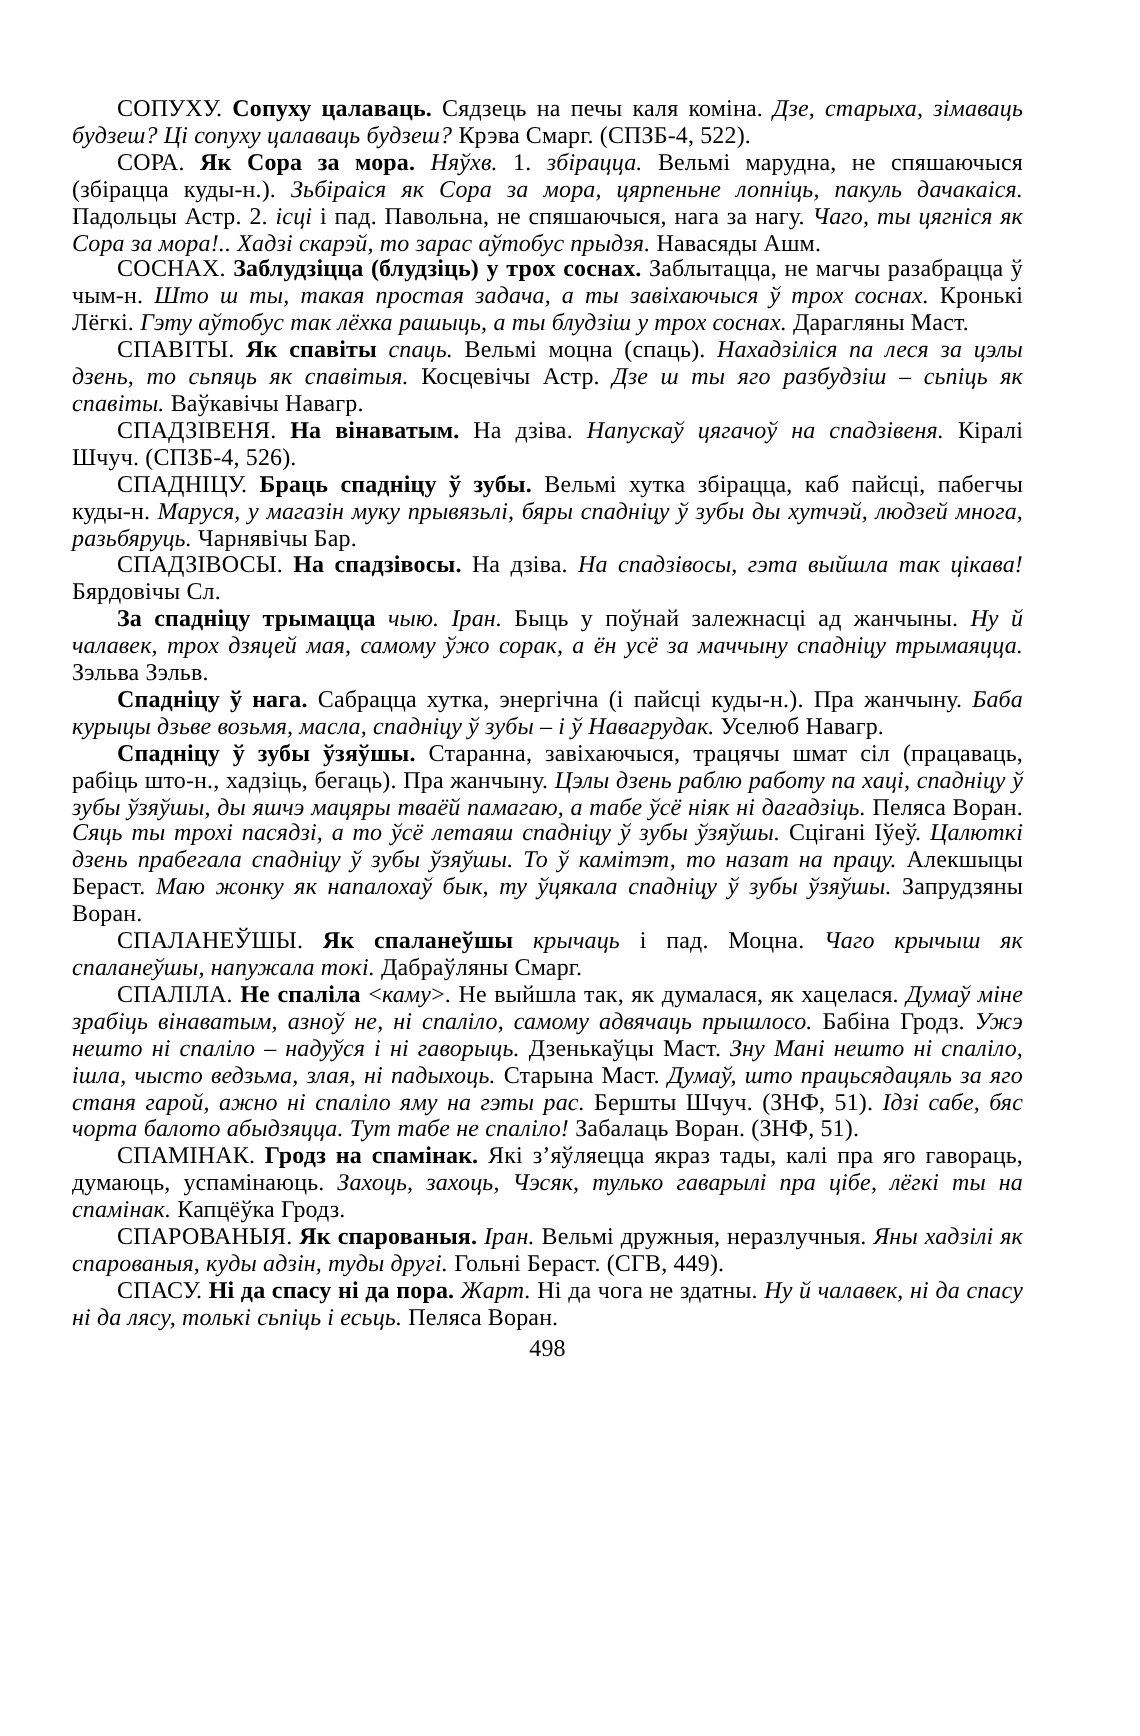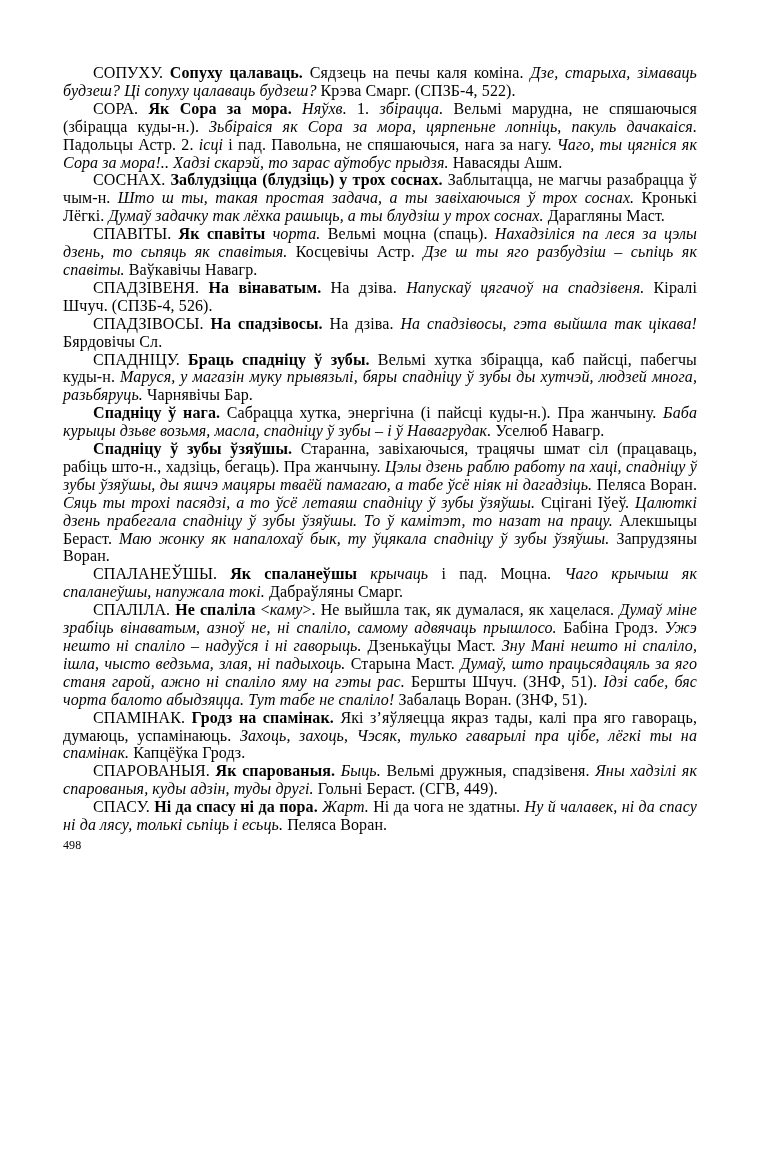--- a/index.html
+++ b/index.html
@@ -13,57 +13,59 @@
     height: 1157px;
     margin: 0 auto;
     background: #ffffff;
     color: #000000;
     font-family: "Liberation Serif", serif;
     overflow: hidden;
     box-sizing: border-box;
   }
   .content {
     position: absolute;
-    left: 63px;
+    left: 48px;
     top: 64px;
     width: 634px;
     text-align: justify;
     font-size: 16px;
     line-height: 17.9px;
     letter-spacing: 0.1px;
   }
   .content p.entry {
     margin: 0;
     padding: 0;
     text-indent: 30px;
   }
   .run-b { font-weight: bold; }
   .run-i { font-style: italic; }
   .page-number {
     width: 100%;
-    font-size: 12px;
+    text-align: center;
+    font-size: 16px;
     line-height: 17.9px;
     margin-top: 3px;
   }
 </style>
 </head>
 <body>
 
 <div class="page">
   <div class="content">
 
   <p class="entry"><span>СОПУХУ. </span><span class="run-b">Сопуху цалаваць.</span><span> Сядзець на печы каля коміна. </span><span class="run-i">Дзе, старыха, зімаваць будзеш? Ці сопуху цалаваць будзеш?</span><span> Крэва Смарг. (СПЗБ-4, 522).</span></p>
       <p class="entry"><span>СОРА. </span><span class="run-b">Як Сора за мора. </span><span class="run-i">Няўхв.</span><span> 1. </span><span class="run-i">збірацца.</span><span> Вельмі марудна, не спяшаючыся (збірацца куды-н.). </span><span class="run-i">Зьбіраіся як Сора за мора, цярпеньне лопніць, пакуль дачакаіся.</span><span> Падольцы Астр. 2. </span><span class="run-i">ісці</span><span> і пад. Павольна, не спяшаючыся, нага за нагу. </span><span class="run-i">Чаго, ты цягніся як Сора за мора!.. Хадзі скарэй, то зарас аўтобус прыдзя.</span><span> Навасяды Ашм.</span></p>
-      <p class="entry"><span>СОСНАХ. </span><span class="run-b">Заблудзіцца (блудзіць) у трох соснах. </span><span>Заблытацца, не магчы разабрацца ў чым-н. </span><span class="run-i">Што ш ты, такая простая задача, а ты завіхаючыся ў трох соснах.</span><span> Кронькі Лёгкі. </span><span class="run-i">Думаў задачку так лёхка рашыць, а ты блудзіш у трох соснах.</span><span> Дарагляны Маст.</span></p>
-      <p class="entry"><span>СПАВІТЫ. </span><span class="run-b">Як спавіты </span><span class="run-i">чорта.</span><span> Вельмі моцна (спаць). </span><span class="run-i">Нахадзіліся па леся за цэлы дзень, то сьпяць як спавітыя.</span><span> Косцевічы Астр. </span><span class="run-i">Дзе ш ты яго разбудзіш – сьпіць як спавіты.</span><span> Ваўкавічы Навагр.</span></p>
+      <p class="entry"><span>СОСНАХ. </span><span class="run-b">Заблудзіцца (блудзіць) у трох соснах. </span><span>Заблытацца, не магчы разабрацца ў чым-н. </span><span class="run-i">Што ш ты, такая простая задача, а ты завіхаючыся ў трох соснах.</span><span> Кронькі Лёгкі. </span><span class="run-i">Гэту аўтобус так лёхка рашыць, а ты блудзіш у трох соснах.</span><span> Дарагляны Маст.</span></p>
+      <p class="entry"><span>СПАВІТЫ. </span><span class="run-b">Як спавіты </span><span class="run-i">спаць.</span><span> Вельмі моцна (спаць). </span><span class="run-i">Нахадзіліся па леся за цэлы дзень, то сьпяць як спавітыя.</span><span> Косцевічы Астр. </span><span class="run-i">Дзе ш ты яго разбудзіш – сьпіць як спавіты.</span><span> Ваўкавічы Навагр.</span></p>
       <p class="entry"><span>СПАДЗІВЕНЯ. </span><span class="run-b">На вінаватым. </span><span>На дзіва. </span><span class="run-i">Напускаў цягачоў на спадзівеня.</span><span> Кіралі Шчуч. (СПЗБ-4, 526).</span></p>
+      <p class="entry"><span>СПАДНІЦУ. </span><span class="run-b">Браць спадніцу ў зубы. </span><span>Вельмі хутка збірацца, каб пайсці, пабегчы куды-н. </span><span class="run-i">Маруся, у магазін муку прывязьлі, бяры спадніцу ў зубы ды хутчэй, людзей многа, разьбяруць.</span><span> Чарнявічы Бар.</span></p>
       <p class="entry"><span>СПАДЗІВОСЫ. </span><span class="run-b">На спадзівосы. </span><span>На дзіва. </span><span class="run-i">На спадзівосы, гэта выйшла так цікава!</span><span> Бярдовічы Сл.</span></p>
-      <p class="entry"><span>СПАДНІЦУ. </span><span class="run-b">Браць спадніцу ў зубы. </span><span>Вельмі хутка збірацца, каб пайсці, пабегчы куды-н. </span><span class="run-i">Маруся, у магазін муку прывязьлі, бяры спадніцу ў зубы ды хутчэй, людзей многа, разьбяруць.</span><span> Чарнявічы Бар.</span></p>
+      <p class="entry"><span class="run-b">За спадніцу трымацца </span><span class="run-i">чыю. Іран.</span><span> Быць у поўнай залежнасці ад жанчыны. </span><span class="run-i">Ну й чалавек, трох дзяцей мая, самому ўжо сорак, а ён усё за маччыну спадніцу трымаяцца.</span><span> Зэльва Зэльв.</span></p>
       <p class="entry"><span class="run-b">Спадніцу ў нага. </span><span>Сабрацца хутка, энергічна (і пайсці куды-н.). Пра жанчыну. </span><span class="run-i">Баба курыцы дзьве возьмя, масла, спадніцу ў зубы – і ў Навагрудак.</span><span> Уселюб Навагр.</span></p>
       <p class="entry"><span class="run-b">Спадніцу ў зубы ўзяўшы. </span><span>Старанна, завіхаючыся, трацячы шмат сіл (працаваць, рабіць што-н., хадзіць, бегаць). Пра жанчыну. </span><span class="run-i">Цэлы дзень раблю работу па хаці, спадніцу ў зубы ўзяўшы, ды яшчэ мацяры тваёй памагаю, а табе ўсё ніяк ні дагадзіць.</span><span> Пеляса Воран. </span><span class="run-i">Сяць ты трохі пасядзі, а то ўсё летаяш спадніцу ў зубы ўзяўшы.</span><span> Сцігані Іўеў. </span><span class="run-i">Цалюткі дзень прабегала спадніцу ў зубы ўзяўшы. То ў камітэт, то назат на працу.</span><span> Алекшыцы Бераст. </span><span class="run-i">Маю жонку як напалохаў бык, ту ўцякала спадніцу ў зубы ўзяўшы.</span><span> Запрудзяны Воран.</span></p>
       <p class="entry"><span>СПАЛАНЕЎШЫ. </span><span class="run-b">Як спаланеўшы </span><span class="run-i">крычаць</span><span> і пад. Моцна. </span><span class="run-i">Чаго крычыш як спаланеўшы, напужала токі.</span><span> Дабраўляны Смарг.</span></p>
       <p class="entry"><span>СПАЛІЛА. </span><span class="run-b">Не спаліла </span><span>&lt;</span><span class="run-i">каму</span><span>&gt;. Не выйшла так, як думалася, як хацелася. </span><span class="run-i">Думаў міне зрабіць вінаватым, азноў не, ні спаліло, самому адвячаць прышлосо.</span><span> Бабіна Гродз. </span><span class="run-i">Ужэ нешто ні спаліло – надуўся і ні гаворыць.</span><span> Дзенькаўцы Маст. </span><span class="run-i">Зну Мані нешто ні спаліло, ішла, чысто ведзьма, злая, ні падыхоць.</span><span> Старына Маст. </span><span class="run-i">Думаў, што працьсядацяль за яго станя гарой, ажно ні спаліло яму на гэты рас.</span><span> Бершты Шчуч. (ЗНФ, 51). </span><span class="run-i">Ідзі сабе, бяс чорта балото абыдзяцца. Тут табе не спаліло!</span><span> Забалаць Воран. (ЗНФ, 51).</span></p>
       <p class="entry"><span>СПАМІНАК. </span><span class="run-b">Гродз на спамінак. </span><span>Які з’яўляецца якраз тады, калі пра яго гавораць, думаюць, успамінаюць. </span><span class="run-i">Захоць, захоць, Чэсяк, тулько гаварылі пра цібе, лёгкі ты на спамінак.</span><span> Капцёўка Гродз.</span></p>
-      <p class="entry"><span>СПАРОВАНЫЯ. </span><span class="run-b">Як спарованыя. </span><span class="run-i">Быць.</span><span> Вельмі дружныя, спадзівеня. </span><span class="run-i">Яны хадзілі як спарованыя, куды адзін, туды другі.</span><span> Гольні Бераст. (СГВ, 449).</span></p>
+      <p class="entry"><span>СПАРОВАНЫЯ. </span><span class="run-b">Як спарованыя. </span><span class="run-i">Іран.</span><span> Вельмі дружныя, неразлучныя. </span><span class="run-i">Яны хадзілі як спарованыя, куды адзін, туды другі.</span><span> Гольні Бераст. (СГВ, 449).</span></p>
       <p class="entry"><span>СПАСУ. </span><span class="run-b">Ні да спасу ні да пора. </span><span class="run-i">Жарт.</span><span> Ні да чога не здатны. </span><span class="run-i">Ну й чалавек, ні да спасу ні да лясу, толькі сьпіць і есьць.</span><span> Пеляса Воран.</span></p>
       <div class="page-number">498</div>
     </div>
 </div>
 
 </body></html>

